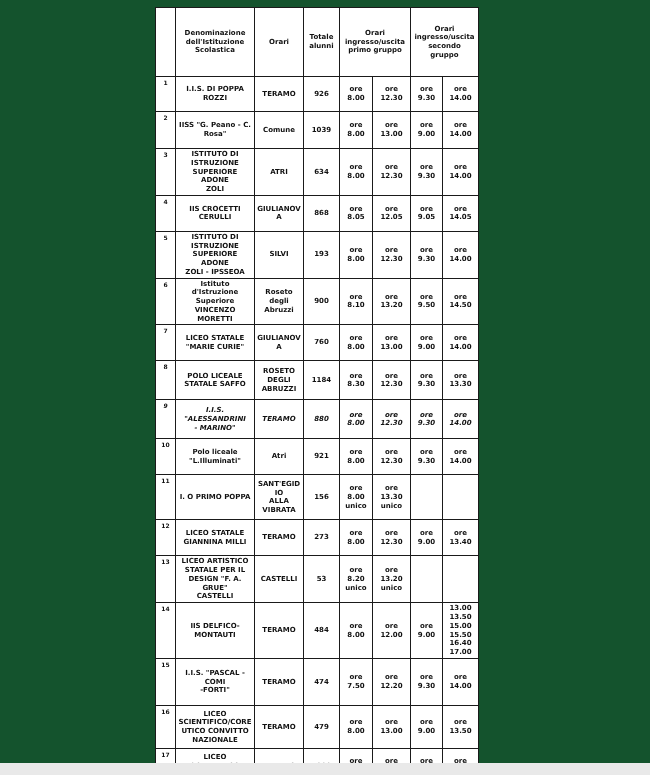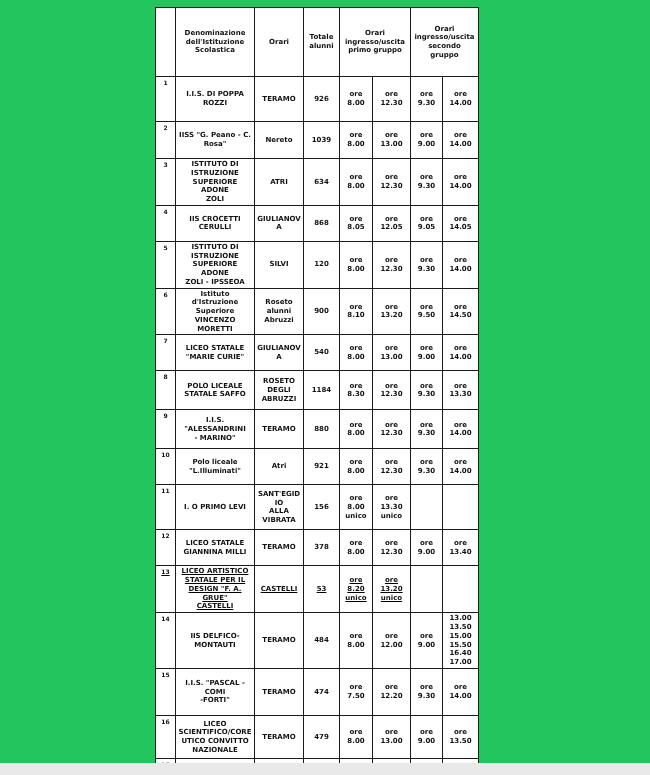--- a/index.html
+++ b/index.html
@@ -4,21 +4,21 @@
 <style>
   html, body { margin: 0; padding: 0; }
   body {
     width: 650px; height: 775px;
     background: #ffffff;
     font-family: "DejaVu Sans", sans-serif;
   }
   .page {
     position: relative;
     width: 650px; height: 775px;
-    background: #22c55e;
+    background: #14532d;
     overflow: hidden;
   }
   table.doc-table {
     position: absolute;
     left: 155px; top: 7px;
     width: 324px;
     border-collapse: collapse;
     table-layout: fixed;
     background: #ffffff;
   }
@@ -35,33 +35,33 @@
     overflow: hidden;
     word-wrap: break-word;
   }
   .doc-table thead tr { height: 69px; }
   .doc-table td.c-num {
     vertical-align: top;
     font-size: 6px;
     padding-top: 2px;
   }
   
-  .doc-table tbody tr:nth-child(1)  { height: 45px; }
+  .doc-table tbody tr:nth-child(1)  { height: 35px; }
   .doc-table tbody tr:nth-child(2)  { height: 37px; }
   .doc-table tbody tr:nth-child(3)  { height: 37px; }
   .doc-table tbody tr:nth-child(4)  { height: 36px; }
   .doc-table tbody tr:nth-child(5)  { height: 37px; }
   .doc-table tbody tr:nth-child(6)  { height: 36px; }
   .doc-table tbody tr:nth-child(7)  { height: 36px; }
   .doc-table tbody tr:nth-child(8)  { height: 39px; }
-  .doc-table tbody tr:nth-child(9)  { height: 39px; }
+  .doc-table tbody tr:nth-child(9)  { height: 39px; font-style: italic; }
   .doc-table tbody tr:nth-child(10) { height: 36px; }
   .doc-table tbody tr:nth-child(11) { height: 45px; }
   .doc-table tbody tr:nth-child(12) { height: 36px; }
-  .doc-table tbody tr:nth-child(13) { height: 45px; text-decoration: underline; }
+  .doc-table tbody tr:nth-child(13) { height: 45px; }
   .doc-table tbody tr:nth-child(14) { height: 56px; }
   .doc-table tbody tr:nth-child(15) { height: 47px; }
   .doc-table tbody tr:nth-child(16) { height: 43px; }
   .doc-table tbody tr:nth-child(17) { height: 35px; }
   .footer-band {
     position: absolute;
     left: 0; top: 763px;
     width: 650px; height: 12px;
     background: #e9e9e9;
   }
@@ -106,21 +106,21 @@
     <td class="c-time">ore
 9.30</td>
     <td class="c-time">ore
 14.00</td>
   </tr>
 
   <tr>
     <td class="c-num">2</td>
     <td class="c-name">IISS "G. Peano - C.
 Rosa"</td>
-    <td class="c-comune">Nereto</td>
+    <td class="c-comune">Comune</td>
     <td class="c-total">1039</td>
     <td class="c-time">ore
 8.00</td>
     <td class="c-time">ore
 13.00</td>
     <td class="c-time">ore
 9.00</td>
     <td class="c-time">ore
 14.00</td>
   </tr>
@@ -159,55 +159,55 @@
 14.05</td>
   </tr>
 
   <tr>
     <td class="c-num">5</td>
     <td class="c-name">ISTITUTO DI
 ISTRUZIONE
 SUPERIORE ADONE
 ZOLI - IPSSEOA</td>
     <td class="c-comune">SILVI</td>
-    <td class="c-total">120</td>
+    <td class="c-total">193</td>
     <td class="c-time">ore
 8.00</td>
     <td class="c-time">ore
 12.30</td>
     <td class="c-time">ore
 9.30</td>
     <td class="c-time">ore
 14.00</td>
   </tr>
 
   <tr>
     <td class="c-num">6</td>
     <td class="c-name">Istituto d'Istruzione
 Superiore VINCENZO
 MORETTI</td>
-    <td class="c-comune">Roseto alunni
+    <td class="c-comune">Roseto degli
 Abruzzi</td>
     <td class="c-total">900</td>
     <td class="c-time">ore
 8.10</td>
     <td class="c-time">ore
 13.20</td>
     <td class="c-time">ore
 9.50</td>
     <td class="c-time">ore
 14.50</td>
   </tr>
 
   <tr>
     <td class="c-num">7</td>
     <td class="c-name">LICEO STATALE
 "MARIE CURIE"</td>
     <td class="c-comune">GIULIANOVA</td>
-    <td class="c-total">540</td>
+    <td class="c-total">760</td>
     <td class="c-time">ore
 8.00</td>
     <td class="c-time">ore
 13.00</td>
     <td class="c-time">ore
 9.00</td>
     <td class="c-time">ore
 14.00</td>
   </tr>
 
@@ -257,41 +257,41 @@
     <td class="c-time">ore
 12.30</td>
     <td class="c-time">ore
 9.30</td>
     <td class="c-time">ore
 14.00</td>
   </tr>
 
   <tr>
     <td class="c-num">11</td>
-    <td class="c-name">I. O PRIMO LEVI</td>
+    <td class="c-name">I. O PRIMO POPPA</td>
     <td class="c-comune">SANT'EGIDIO
 ALLA
 VIBRATA</td>
     <td class="c-total">156</td>
     <td class="c-time">ore
 8.00
 unico</td>
     <td class="c-time">ore
 13.30
 unico</td>
     <td class="c-time"></td>
     <td class="c-time"></td>
   </tr>
 
   <tr>
     <td class="c-num">12</td>
     <td class="c-name">LICEO STATALE
 GIANNINA MILLI</td>
     <td class="c-comune">TERAMO</td>
-    <td class="c-total">378</td>
+    <td class="c-total">273</td>
     <td class="c-time">ore
 8.00</td>
     <td class="c-time">ore
 12.30</td>
     <td class="c-time">ore
 9.00</td>
     <td class="c-time">ore
 13.40</td>
   </tr>
 

